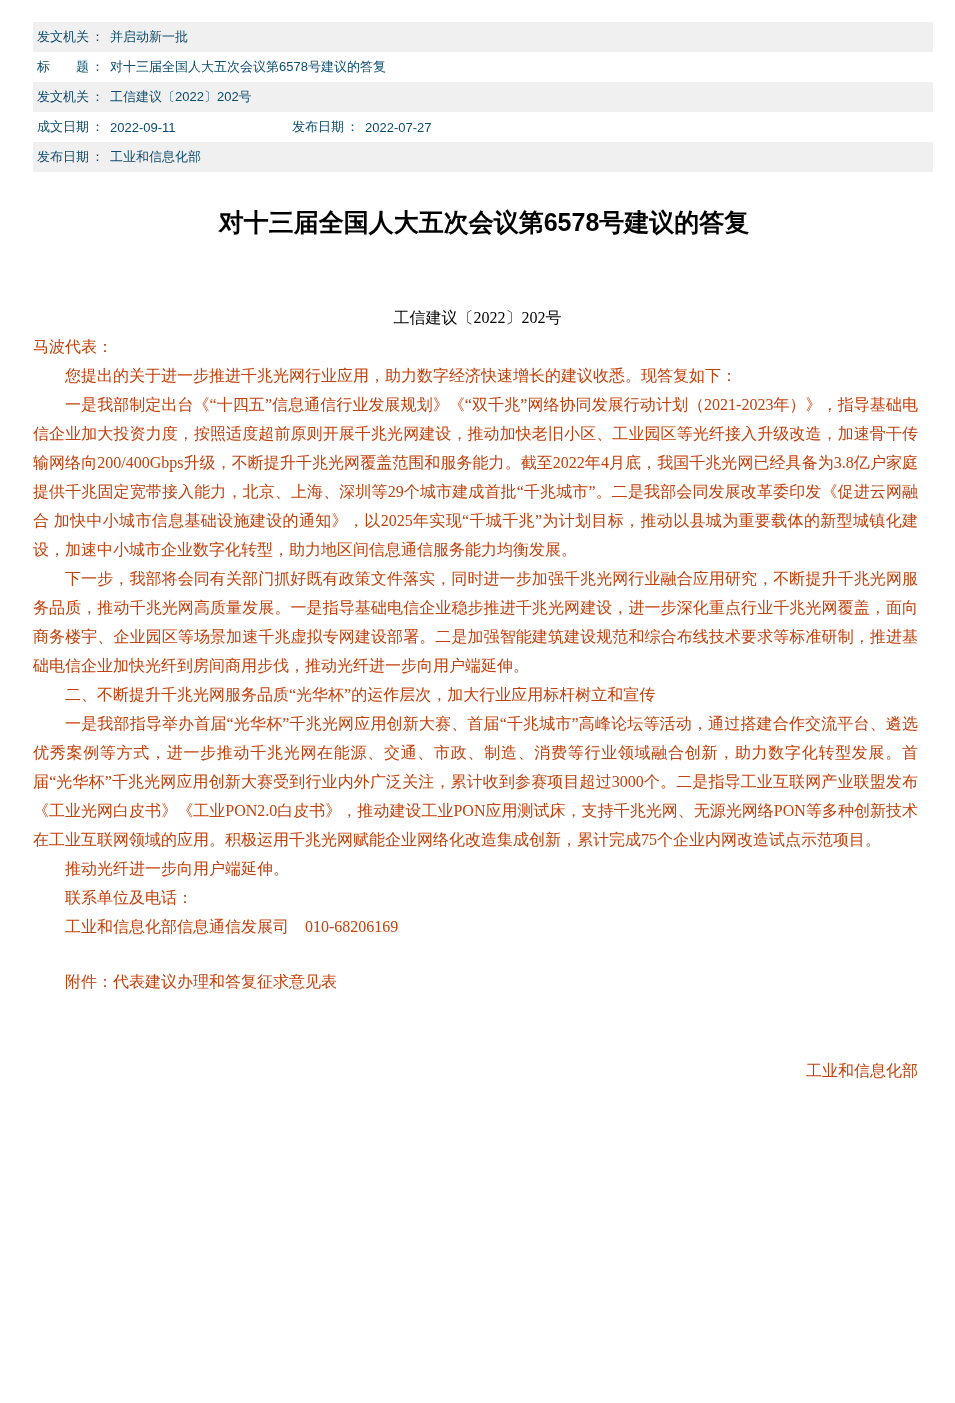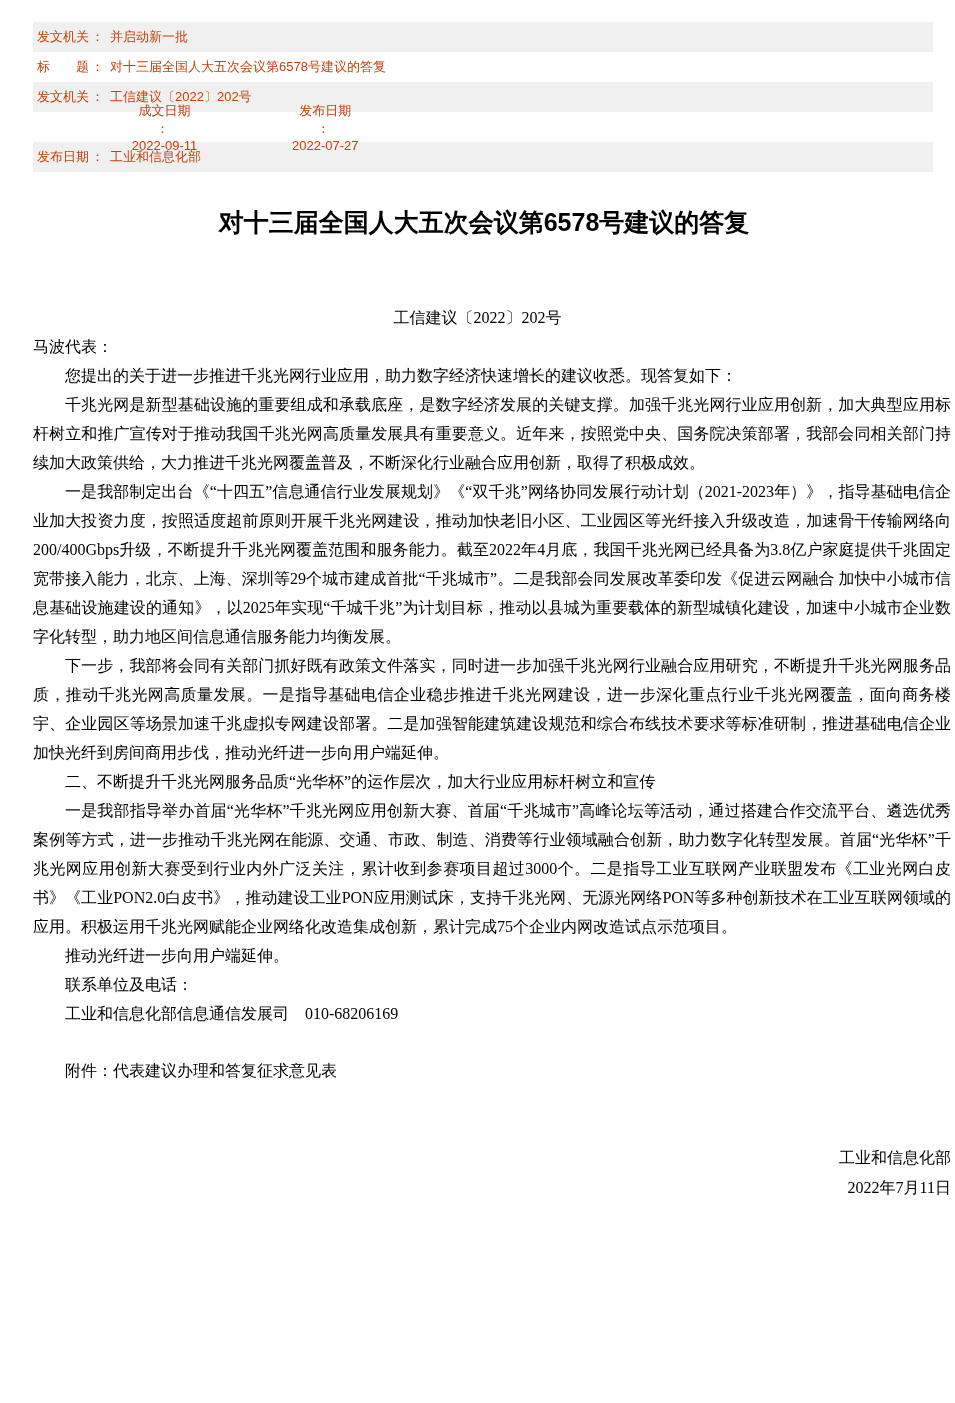--- a/index.html
+++ b/index.html
@@ -19,36 +19,35 @@
     width: 955px;
     min-height: 1403px;
     background: #ffffff;
   }
 
   
   .meta-table {
     margin: 22px 22px 0 33px;
     font-family: "Liberation Sans", "DejaVu Sans", sans-serif;
     font-size: 13px;
-    color: #c2410c;
+    color: #0c4a6e;
   }
   .meta-row {
     display: flex;
     align-items: center;
     height: 30px;
     padding: 0 4px;
     background: #ffffff;
   }
   .meta-row.alt {
     background: #f0f0f0;
   }
   .meta-pair {
     display: flex;
     align-items: center;
-    flex-direction: column;
   }
   .meta-pair.fixed {
     width: 255px;
   }
   .meta-label {
     white-space: pre;
   }
   .meta-colon {
     margin: 0 6px 0 2px;
   }
@@ -69,35 +68,36 @@
   .doc-number {
     margin-top: 64px;
     font-size: 16px;
     line-height: 29px;
     text-align: center;
     color: #000000;
   }
 
   
   .doc-body {
-    margin: 0 4px 0 33px;
+    margin: 0 37px 0 33px;
     font-size: 16px;
     line-height: 29px;
     text-align: justify;
-    color: #000000;
+    color: #c2410c;
   }
   .doc-body p {
     margin: 0;
     text-indent: 2em;
   }
   .doc-body p.no-indent {
     text-indent: 0;
   }
   .doc-body p.attachment {
     margin-top: 28px;
+    font-family: Liberation Mono, monospace;
   }
   .signature-block {
     margin-top: 58px;
     text-align: right;
     line-height: 30px;
   }
   .signature-block p {
     margin: 0;
     text-indent: 0;
   }
@@ -142,29 +142,27 @@
     </div>
   </div>
 
   <h1 class="doc-title">对十三届全国人大五次会议第6578号建议的答复</h1>
 
   <div class="doc-number">工信建议〔2022〕202号</div>
 
   <div class="doc-body">
     <p class="no-indent">马波代表：</p>
     <p>您提出的关于进一步推进千兆光网行业应用，助力数字经济快速增长的建议收悉。现答复如下：</p>
-    <p>千兆光网是新型基础设施的重要组成和承载底座，是数字经济发展的关键支撑。加强千兆光网行业应用创新，加大典型应用标杆树立和推广宣传对于推动我国千兆光网高质量发展具有重要意义。近年来，按照党中央、国务院决策部署，我部会同相关部门持续加大政策供给，大力推进千兆光网覆盖普及，不断深化行业融合应用创新，取得了积极成效。</p>
     <p>一是我部制定出台《“十四五”信息通信行业发展规划》《“双千兆”网络协同发展行动计划（2021-2023年）》，指导基础电信企业加大投资力度，按照适度超前原则开展千兆光网建设，推动加快老旧小区、工业园区等光纤接入升级改造，加速骨干传输网络向200/400Gbps升级，不断提升千兆光网覆盖范围和服务能力。截至2022年4月底，我国千兆光网已经具备为3.8亿户家庭提供千兆固定宽带接入能力，北京、上海、深圳等29个城市建成首批“千兆城市”。二是我部会同发展改革委印发《促进云网融合 加快中小城市信息基础设施建设的通知》，以2025年实现“千城千兆”为计划目标，推动以县城为重要载体的新型城镇化建设，加速中小城市企业数字化转型，助力地区间信息通信服务能力均衡发展。</p>
     <p>下一步，我部将会同有关部门抓好既有政策文件落实，同时进一步加强千兆光网行业融合应用研究，不断提升千兆光网服务品质，推动千兆光网高质量发展。一是指导基础电信企业稳步推进千兆光网建设，进一步深化重点行业千兆光网覆盖，面向商务楼宇、企业园区等场景加速千兆虚拟专网建设部署。二是加强智能建筑建设规范和综合布线技术要求等标准研制，推进基础电信企业加快光纤到房间商用步伐，推动光纤进一步向用户端延伸。</p>
     <p>二、不断提升千兆光网服务品质“光华杯”的运作层次，加大行业应用标杆树立和宣传</p>
     <p>一是我部指导举办首届“光华杯”千兆光网应用创新大赛、首届“千兆城市”高峰论坛等活动，通过搭建合作交流平台、遴选优秀案例等方式，进一步推动千兆光网在能源、交通、市政、制造、消费等行业领域融合创新，助力数字化转型发展。首届“光华杯”千兆光网应用创新大赛受到行业内外广泛关注，累计收到参赛项目超过3000个。二是指导工业互联网产业联盟发布《工业光网白皮书》《工业PON2.0白皮书》，推动建设工业PON应用测试床，支持千兆光网、无源光网络PON等多种创新技术在工业互联网领域的应用。积极运用千兆光网赋能企业网络化改造集成创新，累计完成75个企业内网改造试点示范项目。</p>
     <p>推动光纤进一步向用户端延伸。</p>
     <p>联系单位及电话：</p>
     <p>工业和信息化部信息通信发展司　010-68206169</p>
     <p class="attachment">附件：代表建议办理和答复征求意见表</p>
 
     <div class="signature-block">
       <p>工业和信息化部</p>
-      <p>2022年7月11日</p>
     </div>
   </div>
 
 </div>
 
 </body></html>

